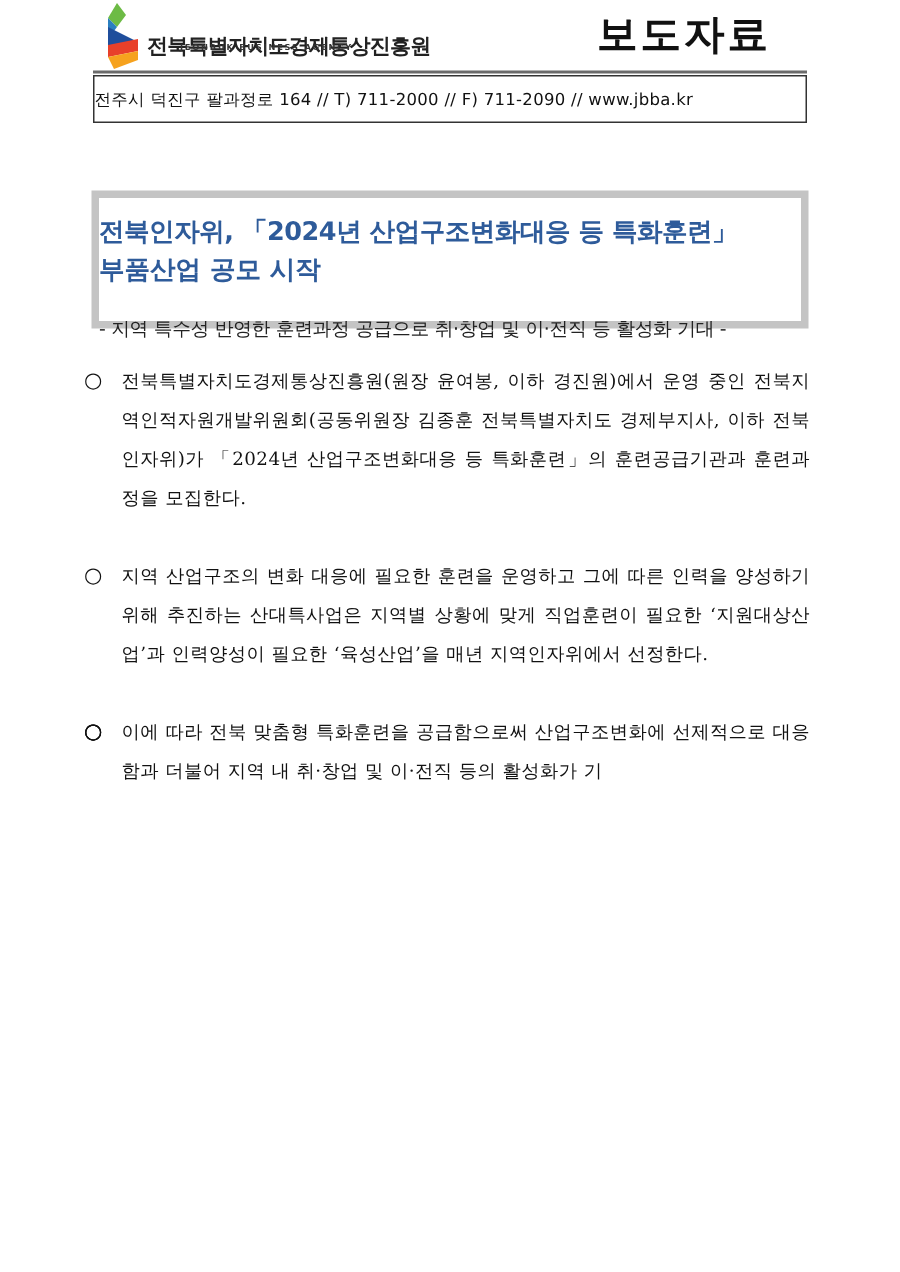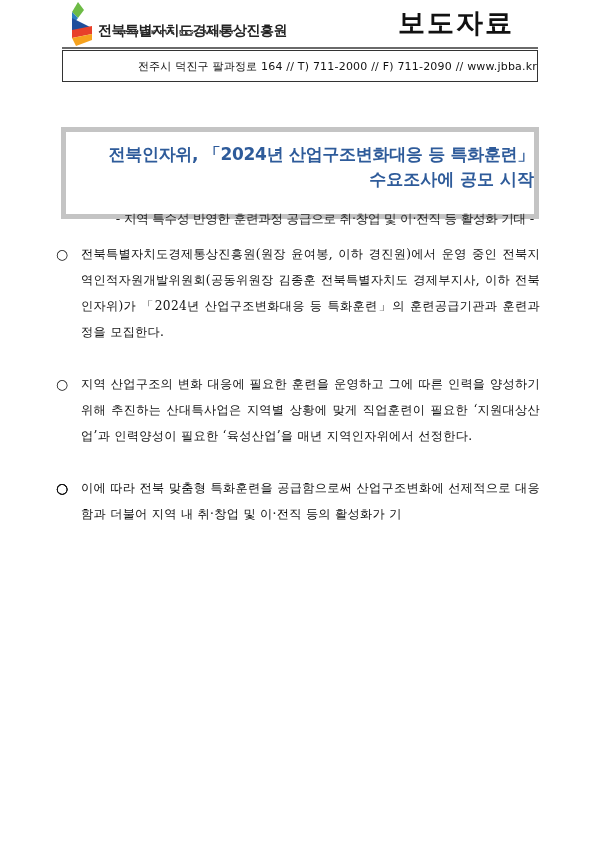--- a/index.html
+++ b/index.html
@@ -72,21 +72,21 @@
       position: absolute;
       left: 62px;
       top: 50px;
       width: 476px;
       border-collapse: collapse;
       font-size: 11px;
     }
     .info-table td {
       border: 1px solid #333;
       padding: 0;
-      text-align: right;
+      text-align: left;
       vertical-align: middle;
     }
     .info-table .addr {
       height: 30px;
       font-size: 11px;
       letter-spacing: 0.2px;
     }
     .info-table .label {
       background: #d0d0d0;
       width: 80px;
@@ -104,21 +104,21 @@
       padding-left: 10px;
       line-height: 19px;
     }
     .title-box {
       position: absolute;
       left: 61px;
       top: 127px;
       width: 468px;
       height: 82px;
       border: 5px solid #c4c4c4;
-      text-align: right;
+      text-align: left;
       background: #fff;
     }
     .title-line1 {
       margin-top: 11px;
       font-size: 17px;
       font-weight: bold;
       color: #2e5b9a;
       letter-spacing: -0.3px;
       white-space: nowrap;
     }
@@ -181,21 +181,21 @@
 <table class="info-table">
   <tbody>
       <tr>
     <td class="addr" colspan="4">전주시 덕진구 팔과정로 164 // T) 711-2000 // F) 711-2090 // www.jbba.kr</td>
   </tr>
 </tbody>
   </table>
 
 <div class="title-box">
   <div class="title-line1">전북인자위, 「2024년 산업구조변화대응 등 특화훈련」</div>
-  <div class="title-line2">수요조사에 공모 시작</div>
+  <div class="title-line2">부품산업 공모 시작</div>
   <div class="subtitle">- 지역 특수성 반영한 훈련과정 공급으로 취·창업 및 이·전직 등 활성화 기대 -</div>
 </div>
 
 <div class="body">
   <div class="para">
     <span class="bullet">○</span>
     <span>전북특별자치도경제통상진흥원(원장 윤여봉, 이하 경진원)에서 운영 중인 전북지역인적자원개발위원회(공동위원장 김종훈 전북특별자치도 경제부지사, 이하 전북인자위)가 「2024년 산업구조변화대응 등 특화훈련」의 훈련공급기관과 훈련과정을 모집한다.</span>
   </div>
   <div class="para">
     <span class="bullet">○</span>

